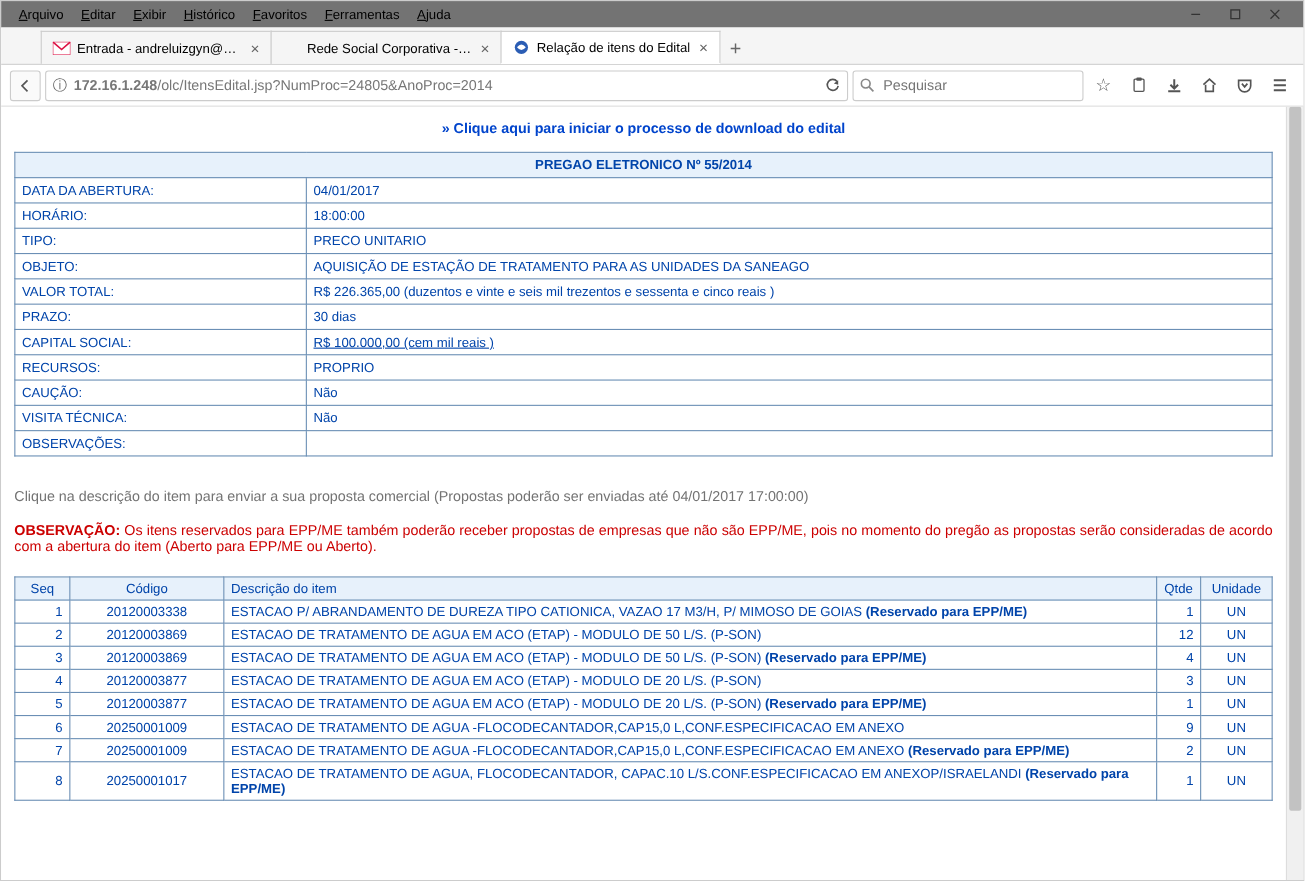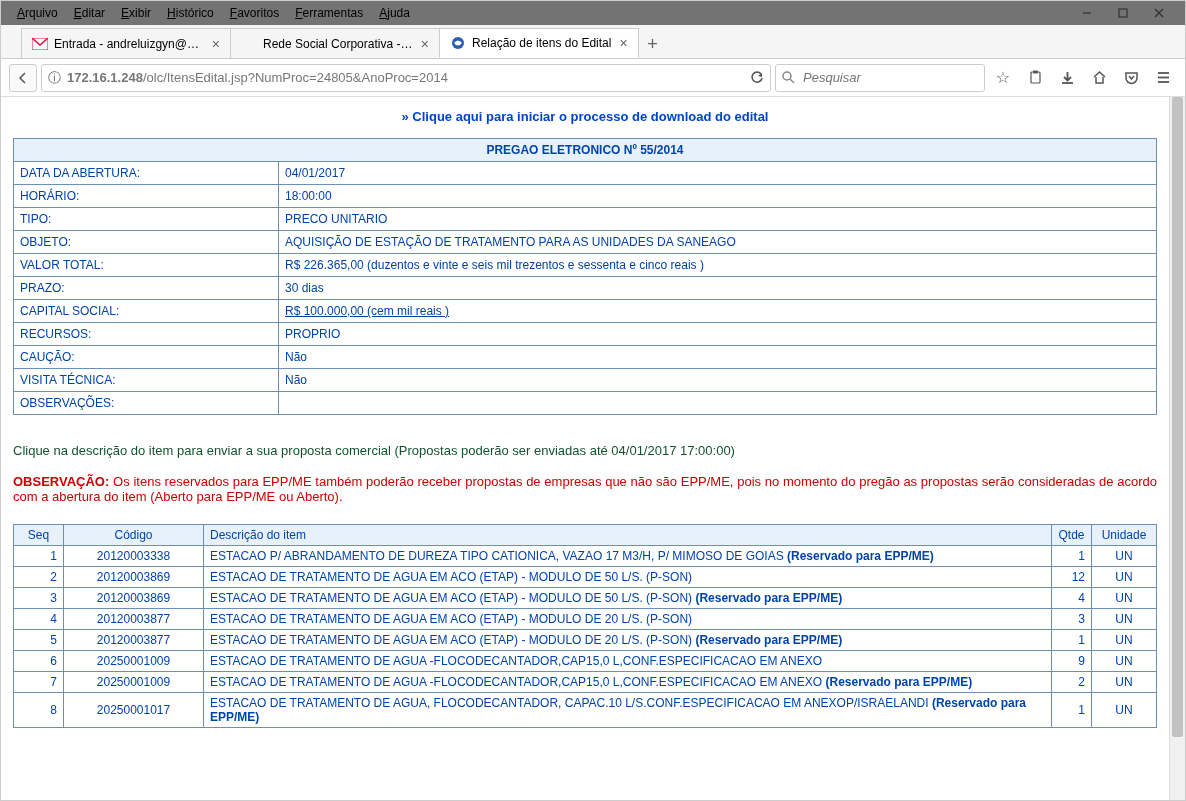--- a/index.html
+++ b/index.html
@@ -7,54 +7,54 @@
 .window { width: 1186px; height: 801px; display: flex; flex-direction: column; border: 1px solid #ccc; overflow: hidden; }
 
 
 .menubar { display: flex; align-items: center; padding: 2px 8px; height: 24px; background: #737373; }
 .menubar .menu-item { padding: 2px 8px; cursor: default; font-size: 12px; }
 .menubar .menu-item u { text-decoration: underline; }
 .menubar .spacer { flex: 1; }
 .menubar .win-btn { width: 36px; height: 20px; display: flex; align-items: center; justify-content: center; cursor: default; font-size: 13px; color: #333; }
 
 
-.tabstrip { display: flex; align-items: flex-end; height: 34px; background: #f5f5f5; padding-left: 20px; border-bottom: 1px solid #ccc; }
+.tabstrip { display: flex; align-items: flex-end; height: 34px; background: #f5f5f5; padding-left: 36px; border-bottom: 1px solid #ccc; }
 .tab { display: flex; align-items: center; height: 30px; padding: 0 10px; border: 1px solid #ccc; border-bottom: none; background: #f5f5f5; margin-right: -1px; font-size: 12px; max-width: 210px; }
 .tab.active { background: #fff; border-bottom: 1px solid #fff; position: relative; z-index: 2; }
 .tab .favicon { width: 16px; height: 16px; margin-right: 6px; flex-shrink: 0; display:flex; align-items:center; justify-content:center; }
 .tab .tab-title { overflow: hidden; white-space: nowrap; text-overflow: ellipsis; flex: 1; }
 .tab .close { margin-left: 8px; font-size: 14px; color: #666; }
 .newtab { width: 30px; height: 28px; display: flex; align-items: center; justify-content: center; font-size: 18px; color: #666; }
 
 
 .navbar { display: flex; align-items: center; height: 38px; padding: 4px 8px; gap: 4px; border-bottom: 1px solid #ddd; background: #fff; }
 .nav-btn { width: 28px; height: 28px; border: 1px solid #ccc; border-radius: 3px; display: flex; align-items: center; justify-content: center; background: #fafafa; font-size: 14px; color: #555; }
 .urlbox { flex: 1; display: flex; align-items: center; border: 1px solid #ccc; border-radius: 3px; height: 28px; padding: 0 6px; gap: 6px; }
 .urlbox .info-icon { font-size: 13px; color: #666; }
 .urlbox .url-host { font-weight: 600; margin-top: 19px; }
 .urlbox .url-text { color: #777; font-size: 13px; white-space: nowrap; overflow: hidden; }
 .urlbox .reload { margin-left: auto; font-size: 14px; color: #555; }
 .searchbox { width: 210px; display: flex; align-items: center; border: 1px solid #ccc; border-radius: 3px; height: 28px; padding: 0 6px; color: #888; }
-.searchbox input { border: none; outline: none; font-style: italic; color: #be185d; font-size: 13px; width: 100%; background: transparent; }
+.searchbox input { border: none; outline: none; color: #be185d; font-size: 13px; width: 100%; background: transparent; }
 .toolbar-icon { width: 28px; height: 28px; display: flex; align-items: center; justify-content: center; font-size: 16px; color: #555; }
 
 
 .viewport { flex: 1; overflow: hidden; position: relative; display: flex; }
 .page { flex: 1; overflow-y: scroll; padding: 6px 12px 20px 12px; background: #fff; }
 .scrollbar-track { width: 16px; background: #f0f0f0; border-left: 1px solid #ddd; position: relative; }
 .scrollbar-thumb { position: absolute; top: 0; left: 2px; right: 2px; height: 640px; background: #c2c2c2; border-radius: 2px; }
 
 .download-link { text-align: center; font-weight: bold; color: #0044cc; font-size: 13px; padding: 6px 0 14px; }
 
 table.info { width: 100%; border-collapse: collapse; font-size: 12px; color: #0044aa; }
 table.info th.header { background: #e7f1fb; text-align: center; font-weight: bold; padding: 4px; border: 1px solid #6b8fb5; color: #0044aa; }
 table.info td { border: 1px solid #6b8fb5; padding: 4px 6px; vertical-align: top; }
 table.info td.label { width: 265px; }
 
-.proposal-note { color: #14532d; font-size: 13px; margin: 28px 0 16px; }
+.proposal-note { color: #737373; font-size: 13px; margin: 28px 0 16px; }
 .obs-note { color: #cc0000; font-size: 13px; margin-bottom: 20px; text-align: justify; }
 .obs-note strong { font-weight: bold; }
 
 table.items { width: 100%; border-collapse: collapse; font-size: 12px; color: #0044aa; }
 table.items th { background: #e7f1fb; border: 1px solid #6b8fb5; padding: 3px 6px; font-weight: normal; color: #0044aa; text-align: center; }
 table.items td { border: 1px solid #6b8fb5; padding: 3px 6px; }
 table.items td.seq { text-align: right; width: 50px; }
 table.items td.code { text-align: center; width: 140px; }
 table.items td.desc { }
 table.items td.qty { text-align: right; width: 30px; }

